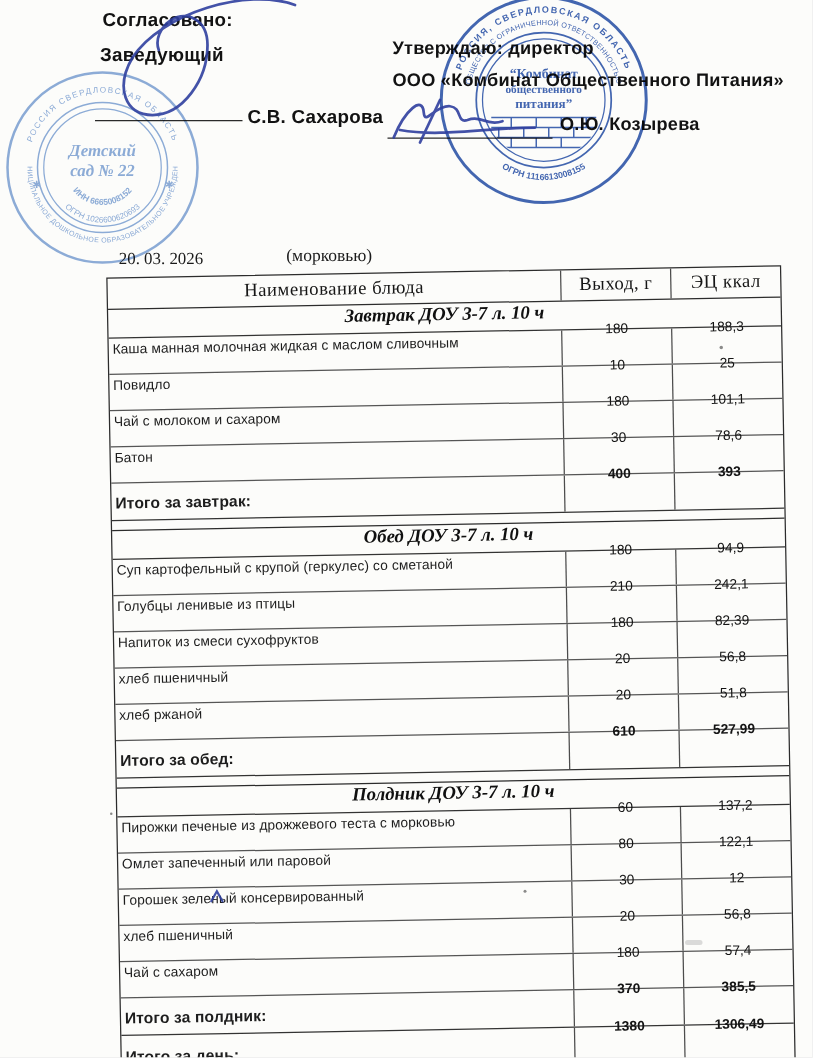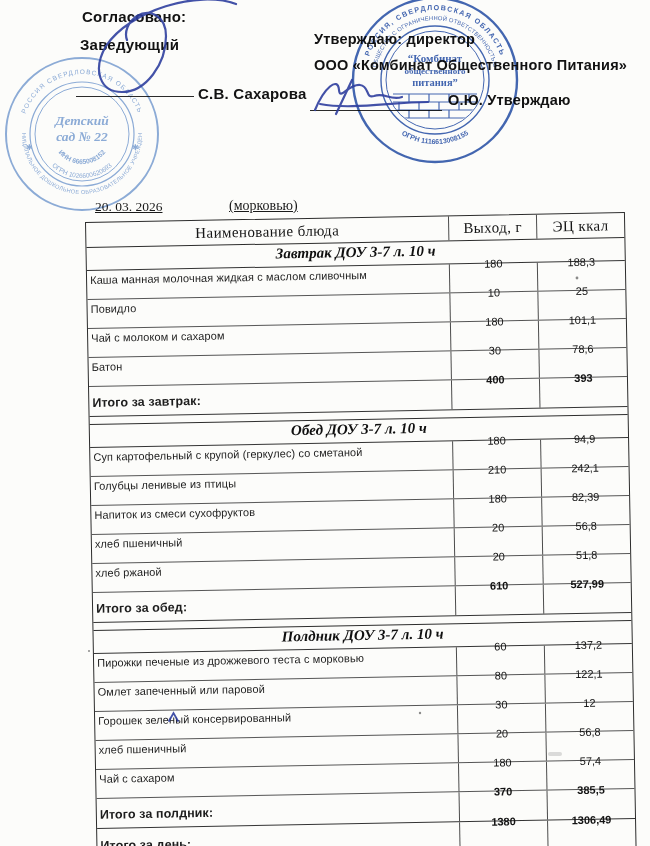--- a/index.html
+++ b/index.html
@@ -1,20 +1,20 @@
 <!DOCTYPE html>
 <html><head>
 <meta charset="utf-8">
 <style>
   html,body{margin:0;padding:0;background:#e8e8e8;}
   .page{position:relative;width:650px;height:846px;background:#fcfcfa;overflow:hidden;
         font-family:"Liberation Sans",sans-serif;color:#1a1a1a;}
   .abs{position:absolute;}
   .appr{font-family:"Liberation Sans",sans-serif;font-weight:bold;color:#121212;letter-spacing:.2px;}
-  .serif{font-family:"Liberation Serif",serif;text-decoration:underline;}
+  .serif{font-family:"Liberation Serif",serif;}
   .sig-line{border-bottom:1.6px solid #2a2a2a;height:0;}
   
   .menu-table{position:absolute;left:85px;top:222px;width:538px;border:1.5px solid #2c2c2c;
               transform:rotate(-1.05deg);transform-origin:0 0;background:transparent;z-index:2;}
   .t-row{display:grid;grid-template-columns:362px 88px auto;position:relative;}
   .t-row.head{height:24px;border-bottom:1.4px solid #2c2c2c;}
   .t-row.head .th{font-family:"Liberation Serif",serif;font-size:15px;display:flex;align-items:center;
                   justify-content:center;letter-spacing:.4px;color:#161616;}
   .t-row.title{display:block;height:21px;border-bottom:1.1px solid #333;text-align:center;
                font-family:"Liberation Serif",serif;font-style:italic;font-weight:bold;font-size:15px;
@@ -38,21 +38,21 @@
 <div class="page">
 
   <div class="abs appr" style="left:82px;top:8px;font-size:15px">Согласовано:</div>
   <div class="abs appr" style="left:80px;top:36px;font-size:15px">Заведующий</div>
   <div class="abs sig-line" style="left:76px;top:96px;width:118px"></div>
   <div class="abs appr" style="left:198px;top:85px;font-size:15px">С.В. Сахарова</div>
 
   <div class="abs appr" style="left:314px;top:31px;font-size:14.5px">Утверждаю: директор</div>
   <div class="abs appr" style="left:314px;top:57px;font-size:14.5px">ООО «Комбинат Общественного Питания»</div>
   <div class="abs sig-line" style="left:310px;top:110px;width:132px"></div>
-  <div class="abs appr" style="left:448px;top:92px;font-size:14.5px">О.Ю. Утверждаю</div>
+  <div class="abs appr" style="left:448px;top:92px;font-size:14.5px">О.Ю. Козырева</div>
 
   <div class="abs serif" style="left:95px;top:199px;font-size:13.5px">20. 03. 2026</div>
   <div class="abs serif" style="left:229px;top:198px;font-size:14px">(морковью)</div>
 
   <div class="menu-table" id="menu-table">
       <div class="t-row head">
         <div class="th">Наименование блюда</div>
         <div class="th c-w">Выход, г</div>
         <div class="th c-e">ЭЦ ккал</div>
       </div>

